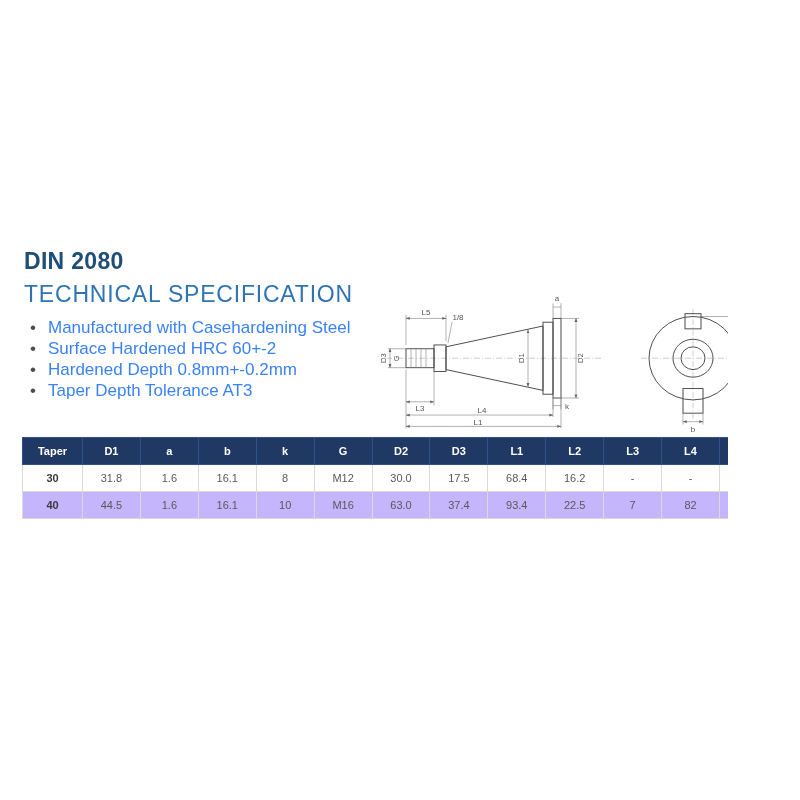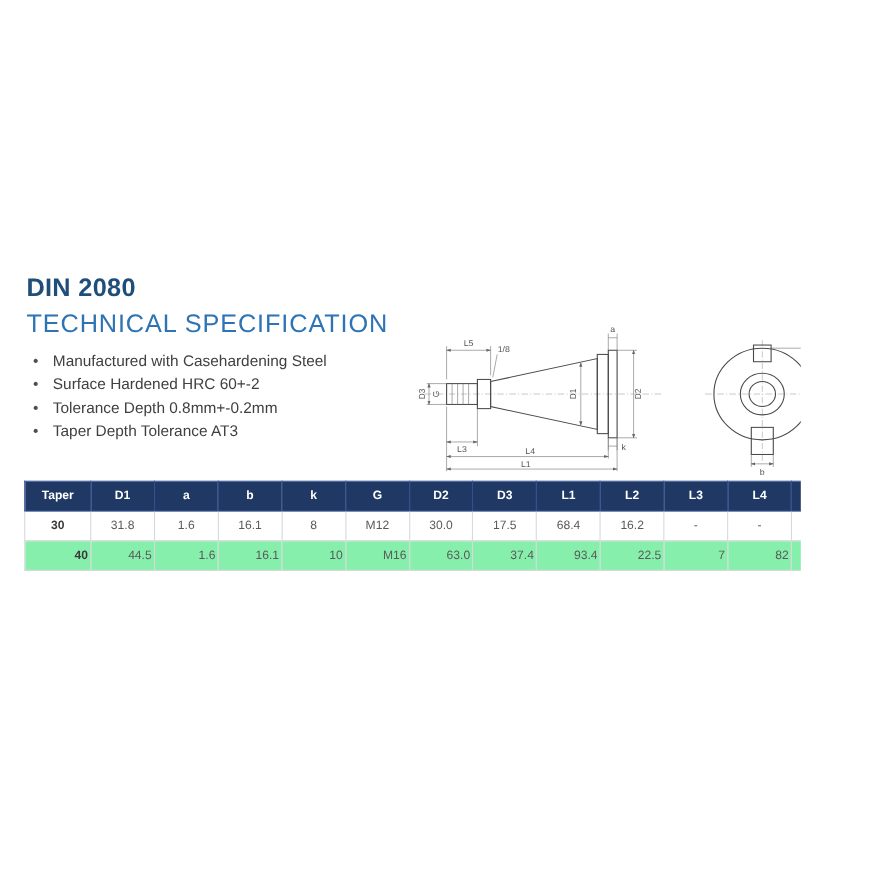--- a/index.html
+++ b/index.html
@@ -10,21 +10,21 @@
   .page-title{
     position:absolute;left:24px;top:248px;
     font-size:23px;font-weight:bold;color:#1f4e79;letter-spacing:0.3px;
   }
   .page-subtitle{
     position:absolute;left:24px;top:281px;
     font-size:23px;font-weight:400;color:#2e74b5;letter-spacing:0.8px;
   }
   .bullet-list{
     position:absolute;left:28px;top:320px;margin:0;padding:0;list-style:none;
-    font-size:14px;color:#404040;
+    font-size:17px;color:#3b82f6;
   }
   .bullet-list li{
     position:relative;padding-left:20px;margin-bottom:5px;line-height:16px;
   }
   .bullet-list li::before{
     content:"\2022";position:absolute;left:2px;top:0;color:#4d4d4d;
   }
   .drawing{
     position:absolute;left:378px;top:290px;width:410px;height:144px;
   }
@@ -38,36 +38,36 @@
     border-collapse:collapse;table-layout:fixed;
   }
   .spec-table th{
     background:#1f3864;color:#ffffff;font-size:11px;font-weight:bold;
     padding:7px 2px;border:1px solid #31508f;text-align:center;margin-left:38px;
   }
   .spec-table td{
     font-size:11px;color:#595959;text-align:center;
     padding:7px 2px;border:1px solid #d9d9d9;background:#ffffff;
   }
-  .spec-table tbody tr:nth-child(2) td{background:#86efac;text-align:right;}
+  .spec-table tbody tr:nth-child(2) td{background:#c4b5fd;}
   .spec-table td.first-col{font-weight:bold;color:#3a3a3a;}
   .spec-table col.c-taper{width:60px;}
 </style>
 </head>
 <body>
 
 <div class="page">
 
   <div class="page-title">DIN 2080</div>
   <div class="page-subtitle">TECHNICAL SPECIFICATION</div>
 
   <ul class="bullet-list">
     <li>Manufactured with Casehardening Steel</li>
     <li>Surface Hardened HRC 60+-2</li>
-    <li>Tolerance Depth 0.8mm+-0.2mm</li>
+    <li>Hardened Depth 0.8mm+-0.2mm</li>
     <li>Taper Depth Tolerance AT3</li>
   </ul>
 
   <div class="drawing">
     <svg viewBox="0 0 410 152" preserveAspectRatio="none">
       <defs>
         <pattern id="hatch" patternUnits="userSpaceOnUse" width="6" height="6">
           <path d="M0,6 L6,0" stroke="#b0b0b0" stroke-width="0.6"></path>
         </pattern>
         <marker id="arr" viewBox="0 0 10 10" refX="9" refY="5" markerWidth="7" markerHeight="7" orient="auto-start-reverse">

